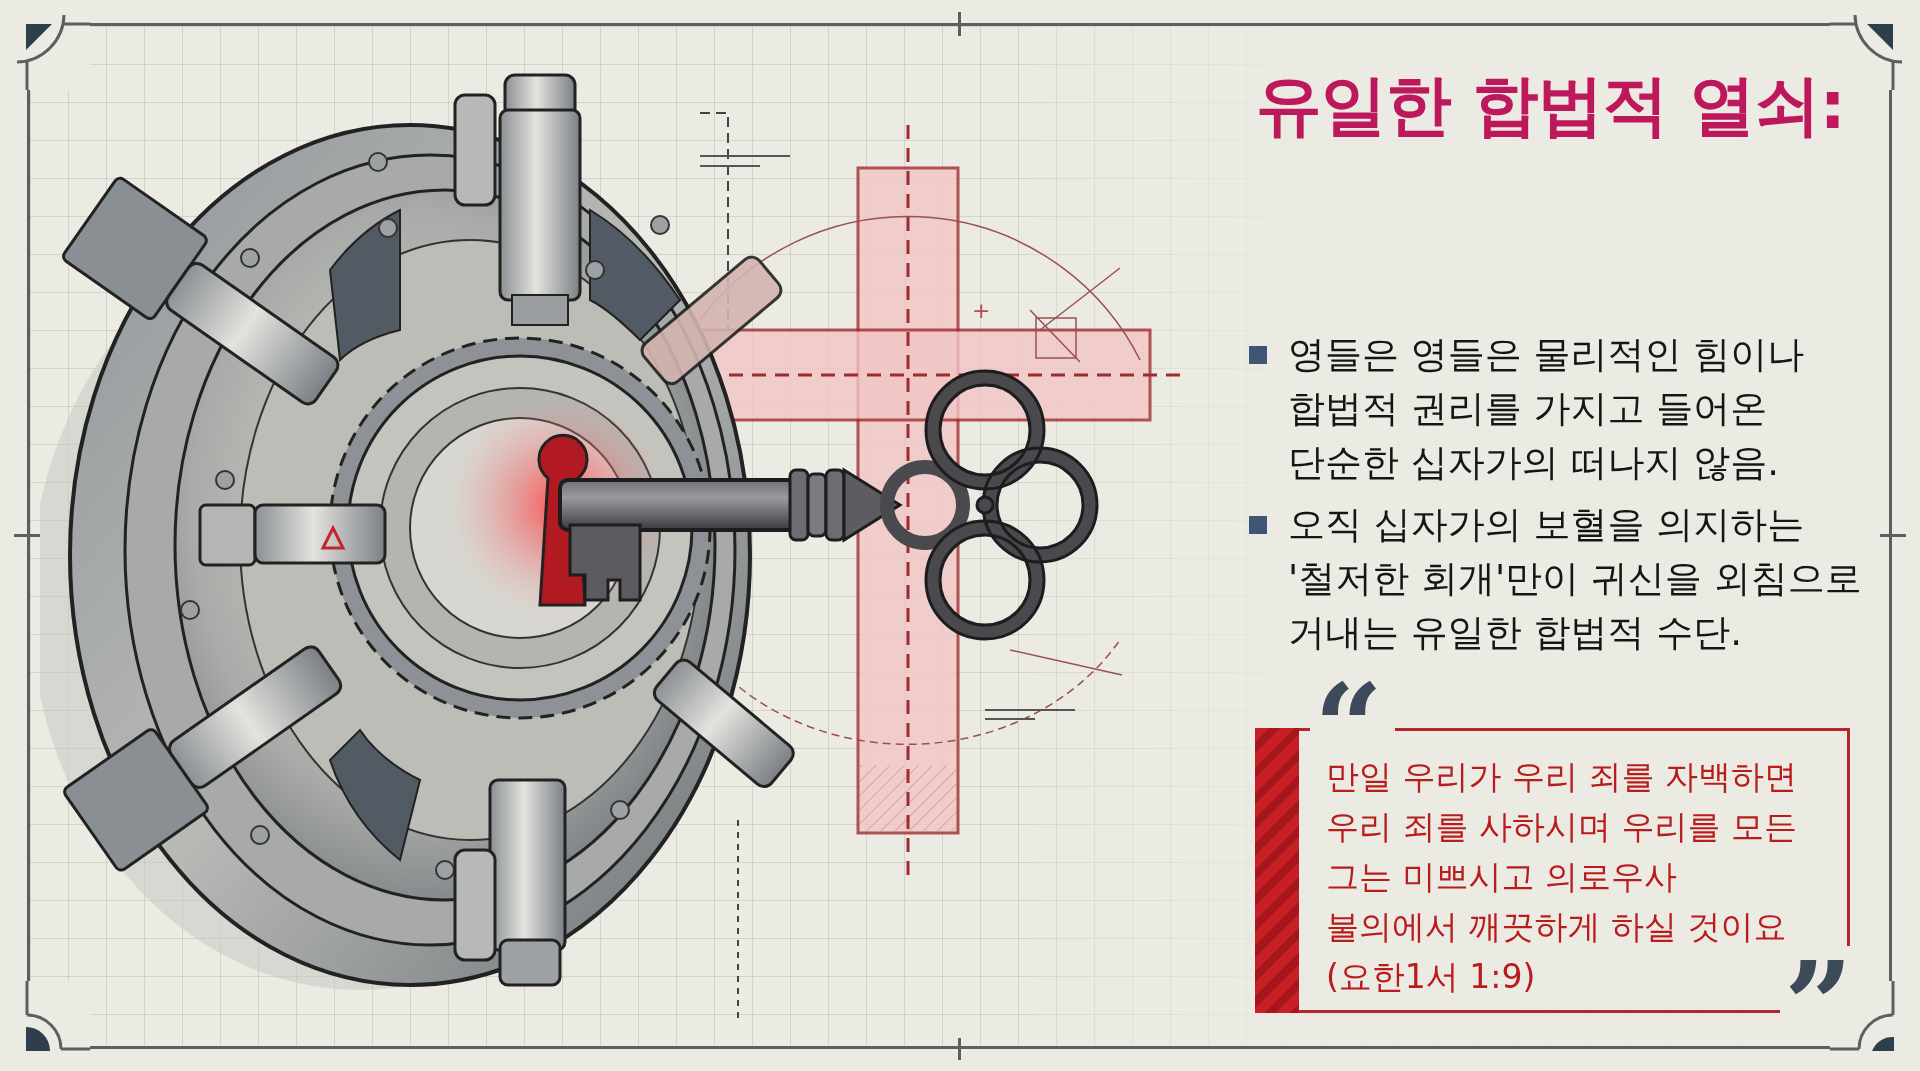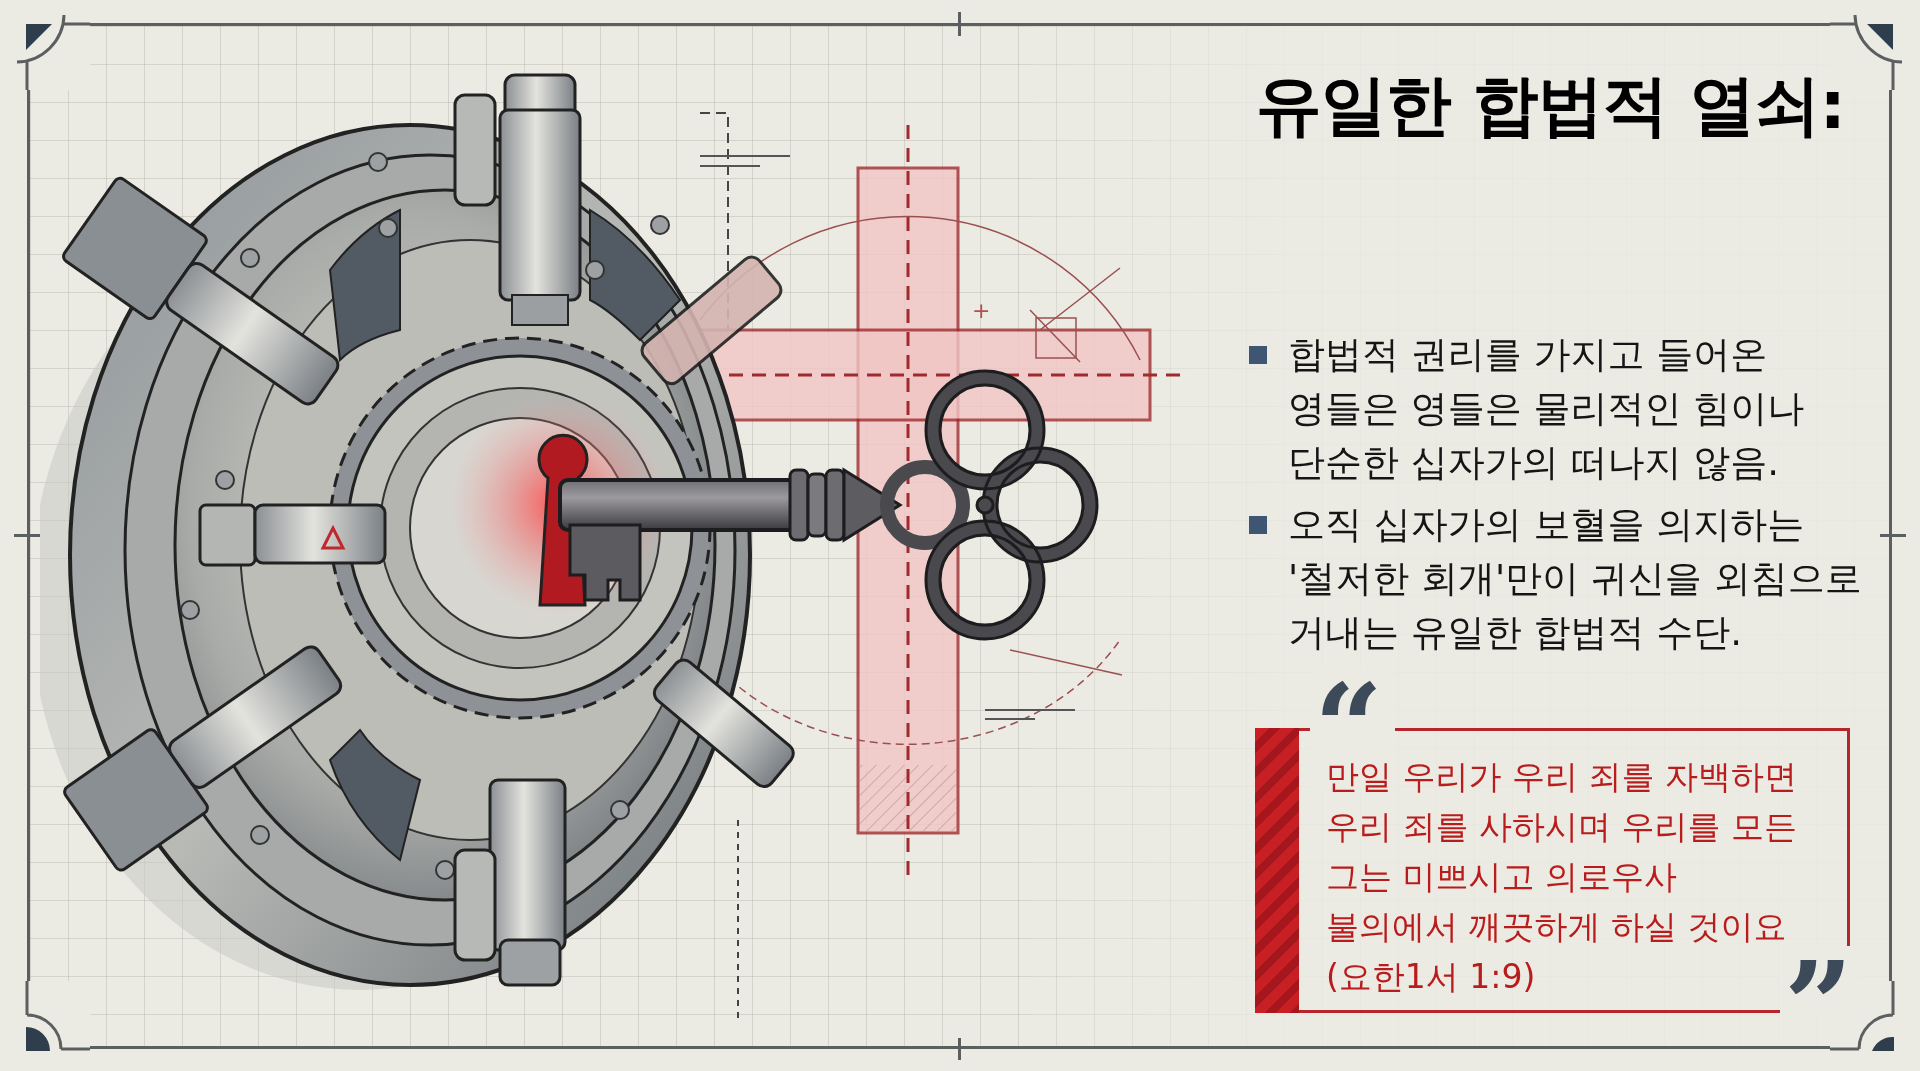--- a/index.html
+++ b/index.html
@@ -11,21 +11,21 @@
           background-image:
             linear-gradient(to right, rgba(150,150,140,.28) 1px, transparent 1px),
             linear-gradient(to bottom, rgba(150,150,140,.28) 1px, transparent 1px);
           background-size:38px 38px; }
   .grid-fade { position:absolute; left:1030px; top:26px; width:860px; height:1020px;
                background:linear-gradient(to right, rgba(236,235,227,.2), rgba(236,235,227,.85) 30%, rgba(236,235,227,.9)); }
   .tick { position:absolute; background:#5c5f60; }
   .corner { position:absolute; width:90px; height:90px; }
   .illustration { position:absolute; left:40px; top:60px; width:1160px; height:980px; }
   .title { position:absolute; right:75px; top:62px; text-align:right; font-weight:bold;
-           font-size:66px; line-height:88px; letter-spacing:-1px; color:#000000; }
+           font-size:66px; line-height:88px; letter-spacing:-1px; color:#be185d; }
   .title div { white-space:nowrap; }
   .bullets { position:absolute; left:1248px; top:328px; width:620px; }
   .bullet { position:relative; padding-left:40px; font-size:37px; line-height:54px; margin-bottom:8px; color:#151515; }
   .bullet .sq { position:absolute; left:1px; top:18px; width:18px; height:18px; background:#3e5573; }
   .bullet .line { display:block; white-space:nowrap; }
   .quote-box { position:absolute; left:1255px; top:728px; width:595px; height:285px;
                border-top:3px solid #b5262a; border-right:3px solid #b5262a; border-bottom:3px solid #b5262a; box-sizing:border-box; }
   .quote-bar { position:absolute; left:1255px; top:728px; width:44px; height:285px;
                background:repeating-linear-gradient(135deg, #c81f25 0 10px, #a5171c 10px 18px); }
   .quote-open { position:absolute; left:1310px; top:668px; font-family:"DejaVu Serif",serif; font-weight:bold;
@@ -231,22 +231,22 @@
   </g>
 </svg>
 
 <div class="title">
   <div>유일한 합법적 열쇠:</div>
 </div>
 
 <div class="bullets">
   <div class="bullet">
     <span class="sq"></span>
+    <span class="line">영들은 영들은 물리적인 힘이나</span>
     <span class="line">합법적 권리를 가지고 들어온</span>
-    <span class="line">영들은 영들은 물리적인 힘이나</span>
     <span class="line">단순한 십자가의 떠나지 않음.</span>
   </div>
   <div class="bullet">
     <span class="sq"></span>
     <span class="line">오직 십자가의 보혈을 의지하는</span>
     <span class="line">'철저한 회개'만이 귀신을 외침으로</span>
     <span class="line">거내는 유일한 합법적 수단.</span>
   </div>
 </div>
 

